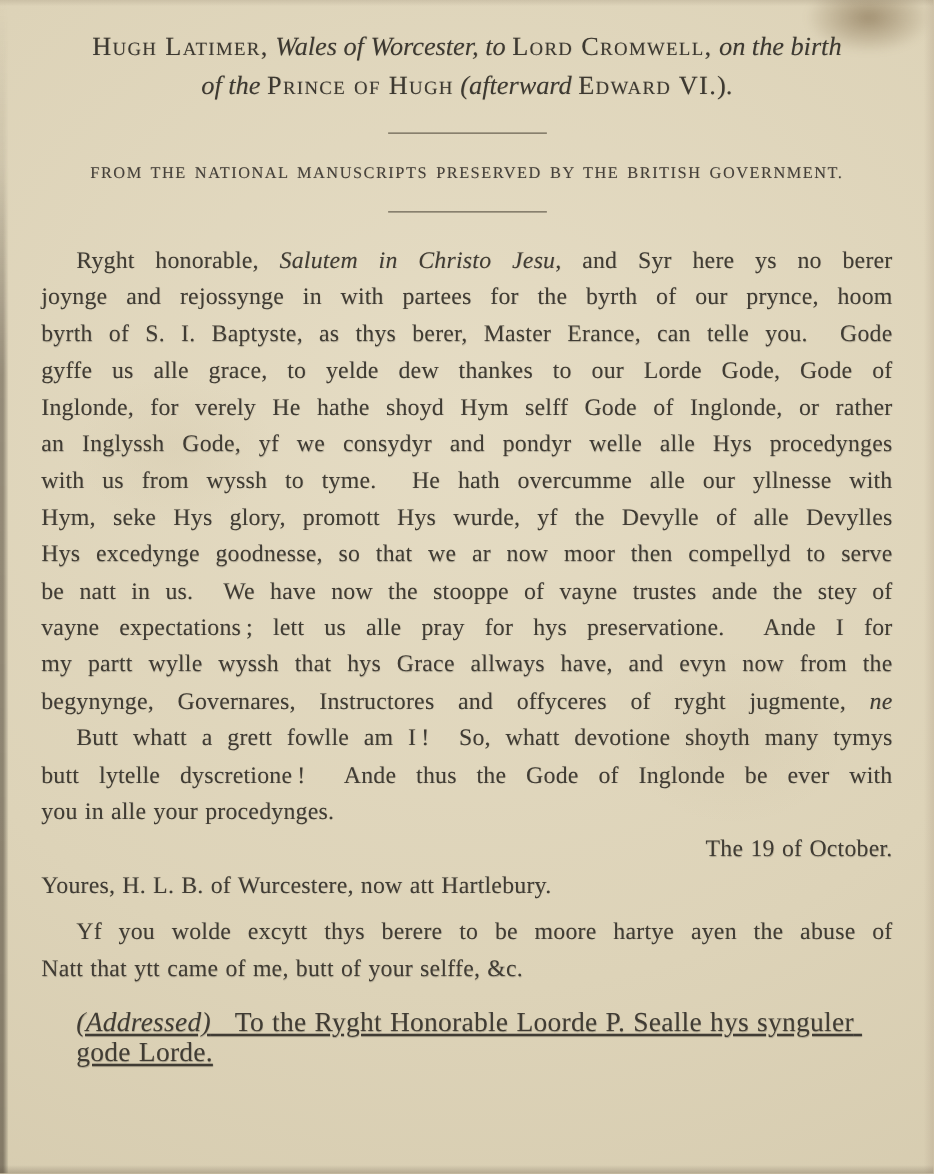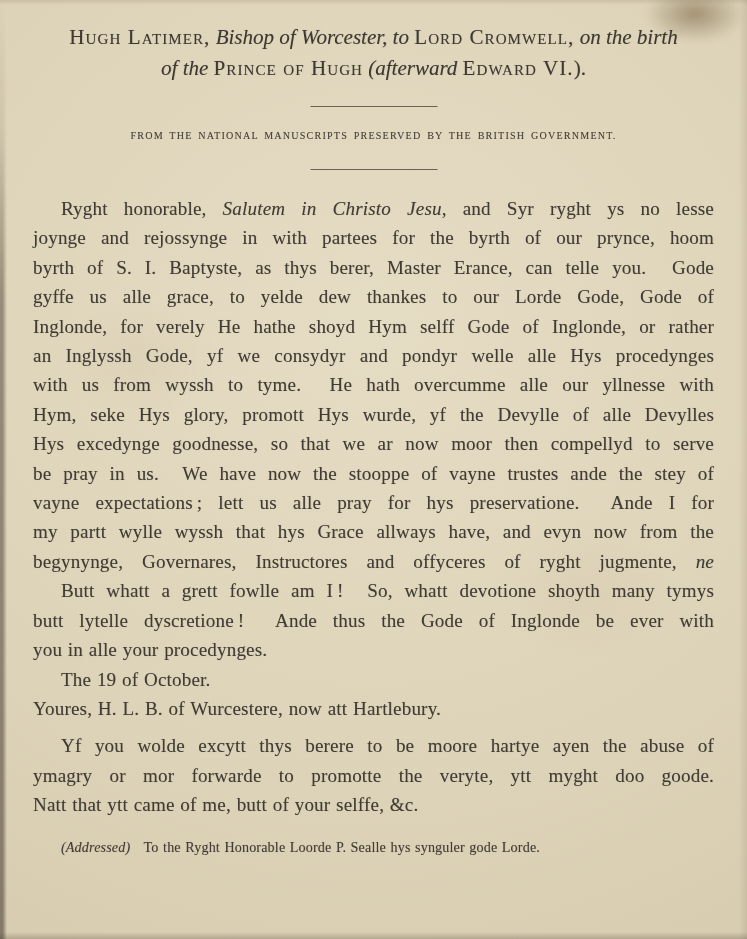--- a/index.html
+++ b/index.html
@@ -38,88 +38,87 @@
     font-size:21px;line-height:31px;color:#3d3931;
     text-shadow:.3px .3px .7px rgba(60,54,44,.35);}
   .t-line{white-space:pre-wrap;}
 
   .rule{position:absolute;left:50%;transform:translateX(-50%);width:127px;
     border-top:1.4px solid rgba(85,78,64,.85);}
   .rule-1{top:106px;}
   .rule-2{top:169px;}
 
   .subtitle{position:absolute;left:0;right:0;top:130px;text-align:center;
-    font-size:10px;letter-spacing:1.25px;word-spacing:2px;color:#45403a;
+    font-size:13px;letter-spacing:1.25px;word-spacing:2px;color:#45403a;
     text-shadow:.3px .3px .6px rgba(60,54,44,.3);}
 
   .letter-body{position:absolute;left:0;right:0;top:194px;
     font-size:19px;line-height:29.4px;color:#403c34;
     letter-spacing:.2px;word-spacing:.8px;
     text-shadow:.3px .3px .7px rgba(62,56,46,.32);}
   .line{white-space:pre-wrap;}
   .just{text-align:justify;text-align-last:justify;}
-  .ind{text-indent:28px;}
+  .ind{text-indent:28px;text-align:right;}
   .right{text-align:left;}
   .gap-top{margin-top:8px;}
-  .addressed{font-size:14px;line-height:24px;padding-left:28px;margin-top:16px;}
+  .addressed{font-size:22px;line-height:24px;padding-left:28px;margin-top:16px;text-decoration:underline;}
 
   .seg-sc{font-variant:small-caps;letter-spacing:1.1px;}
   .seg-i{font-style:italic;}
 </style>
 </head>
 <body>
 
 <div class="page">
   <div class="stain-tr"></div>
   <div class="stain-soft1"></div>
   <div class="stain-soft2"></div>
   <div class="edge-left"></div>
   <div class="edge-right"></div>
   <div class="edge-bottom"></div>
   <div class="edge-top"></div>
   <div class="vignette"></div>
 
   <div class="content">
     <header class="doc-header">
-        <div class="t-line"><span class="seg-sc">Hugh Latimer,</span><span class="seg-i"> Bishop of Worcester, to </span><span class="seg-sc">Lord Cromwell,</span><span class="seg-i"> on the birth</span></div>
+        <div class="t-line"><span class="seg-sc">Hugh Latimer,</span><span class="seg-i"> Wales of Worcester, to </span><span class="seg-sc">Lord Cromwell,</span><span class="seg-i"> on the birth</span></div>
         <div class="t-line"><span class="seg-i">of the </span><span class="seg-sc">Prince of Hugh</span><span class="seg-i"> (afterward </span><span class="seg-sc">Edward VI.</span><span class="seg-r">).</span></div>
       </header>
     <div class="rule rule-1"></div>
     <div class="subtitle">FROM THE NATIONAL MANUSCRIPTS PRESERVED BY THE BRITISH GOVERNMENT.</div>
     <div class="rule rule-2"></div>
     <main class="letter-body">
         <div class="para">
-          <div class="line just ind"><span class="seg-r">Ryght honorable, </span><span class="seg-i">Salutem in Christo Jesu</span><span class="seg-r">, and Syr ryght ys no lesse</span></div>
+          <div class="line just ind"><span class="seg-r">Ryght honorable, </span><span class="seg-i">Salutem in Christo Jesu</span><span class="seg-r">, and Syr here ys no berer</span></div>
           <div class="line just"><span class="seg-r">joynge and rejossynge in with partees for the byrth of our prynce, hoom</span></div>
           <div class="line just"><span class="seg-r">byrth of S. I. Baptyste, as thys berer, Master Erance, can telle you.  Gode</span></div>
           <div class="line just"><span class="seg-r">gyffe us alle grace, to yelde dew thankes to our Lorde Gode, Gode of</span></div>
           <div class="line just"><span class="seg-r">Inglonde, for verely He hathe shoyd Hym selff Gode of Inglonde, or rather</span></div>
           <div class="line just"><span class="seg-r">an Inglyssh Gode, yf we consydyr and pondyr welle alle Hys procedynges</span></div>
           <div class="line just"><span class="seg-r">with us from wyssh to tyme.  He hath overcumme alle our yllnesse with</span></div>
           <div class="line just"><span class="seg-r">Hym, seke Hys glory, promott Hys wurde, yf the Devylle of alle Devylles</span></div>
           <div class="line just"><span class="seg-r">Hys excedynge goodnesse, so that we ar now moor then compellyd to serve</span></div>
-          <div class="line just"><span class="seg-r">be pray in us.  We have now the stooppe of vayne trustes ande the stey of</span></div>
+          <div class="line just"><span class="seg-r">be natt in us.  We have now the stooppe of vayne trustes ande the stey of</span></div>
           <div class="line just"><span class="seg-r">vayne expectations ; lett us alle pray for hys preservatione.  Ande I for</span></div>
           <div class="line just"><span class="seg-r">my partt wylle wyssh that hys Grace allways have, and evyn now from the</span></div>
           <div class="line just"><span class="seg-r">begynynge, Governares, Instructores and offyceres of ryght jugmente, </span><span class="seg-i">ne</span></div>
         </div>
         <div class="para">
           <div class="line just ind"><span class="seg-r">Butt whatt a grett fowlle am I !  So, whatt devotione shoyth many tymys</span></div>
           <div class="line just"><span class="seg-r">butt lytelle dyscretione !  Ande thus the Gode of Inglonde be ever with</span></div>
           <div class="line"><span class="seg-r">you in alle your procedynges.</span></div>
         </div>
         <div class="para">
           <div class="line ind"><span class="seg-r">The 19 of October.</span></div>
         </div>
         <div class="para">
           <div class="line right"><span class="seg-r">Youres, H. L. B. of Wurcestere, now att Hartlebury.</span></div>
         </div>
         <div class="para gap-top">
           <div class="line just ind"><span class="seg-r">Yf you wolde excytt thys berere to be moore hartye ayen the abuse of</span></div>
-          <div class="line just"><span class="seg-r">ymagry or mor forwarde to promotte the veryte, ytt myght doo goode.</span></div>
           <div class="line"><span class="seg-r">Natt that ytt came of me, butt of your selffe, &amp;c.</span></div>
         </div>
         <div class="para addressed">
           <div class="line"><span class="seg-i">(Addressed)</span><span class="seg-r">   To the Ryght Honorable Loorde P. Sealle hys synguler gode Lorde.</span></div>
         </div>
       </main>
   </div>
 </div>
 
 </body></html>

